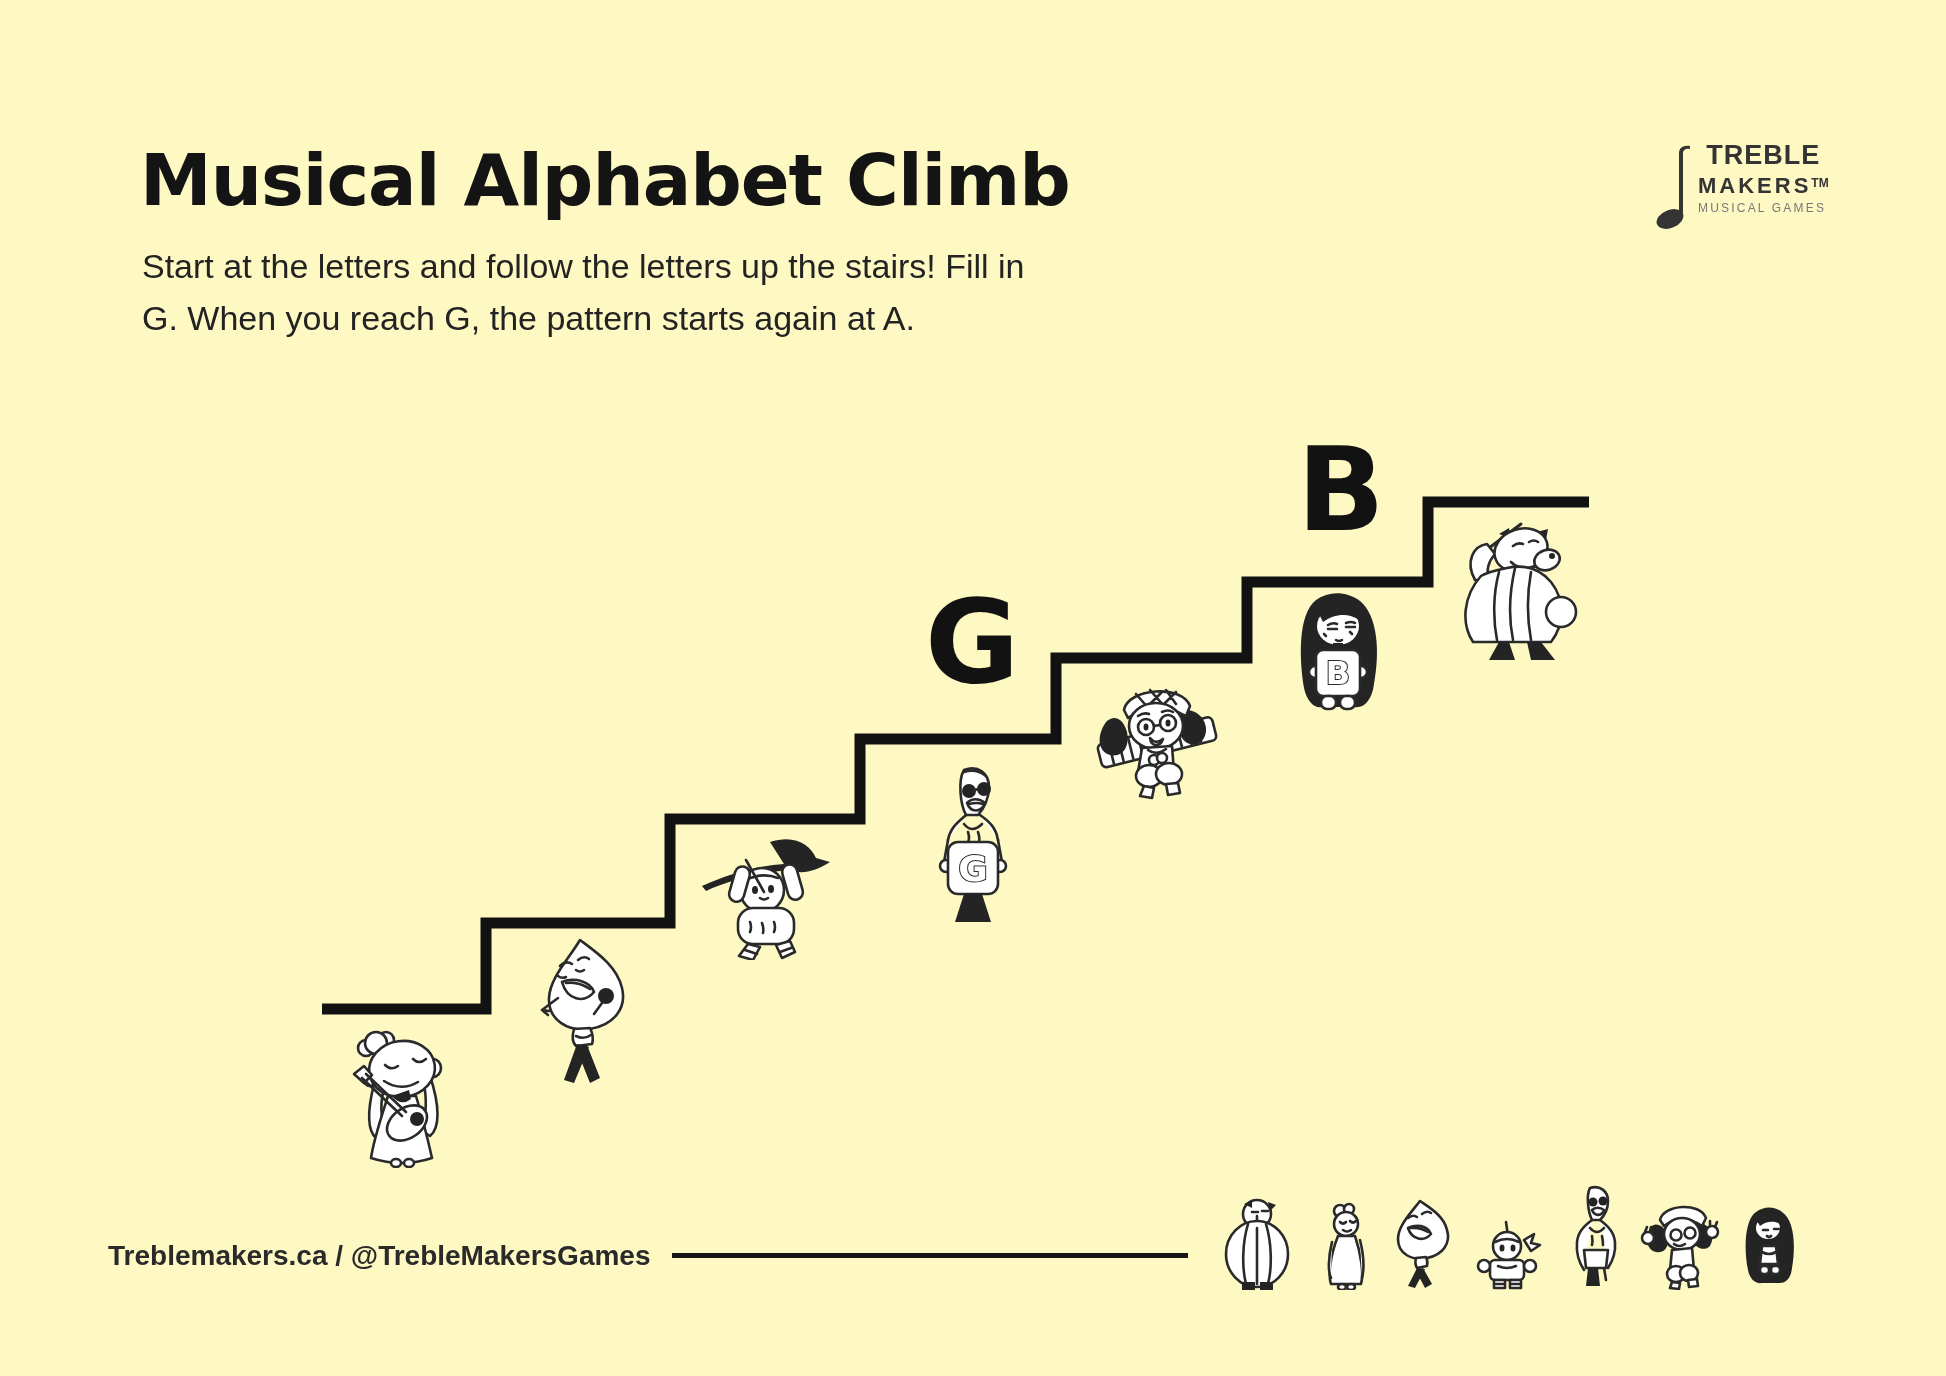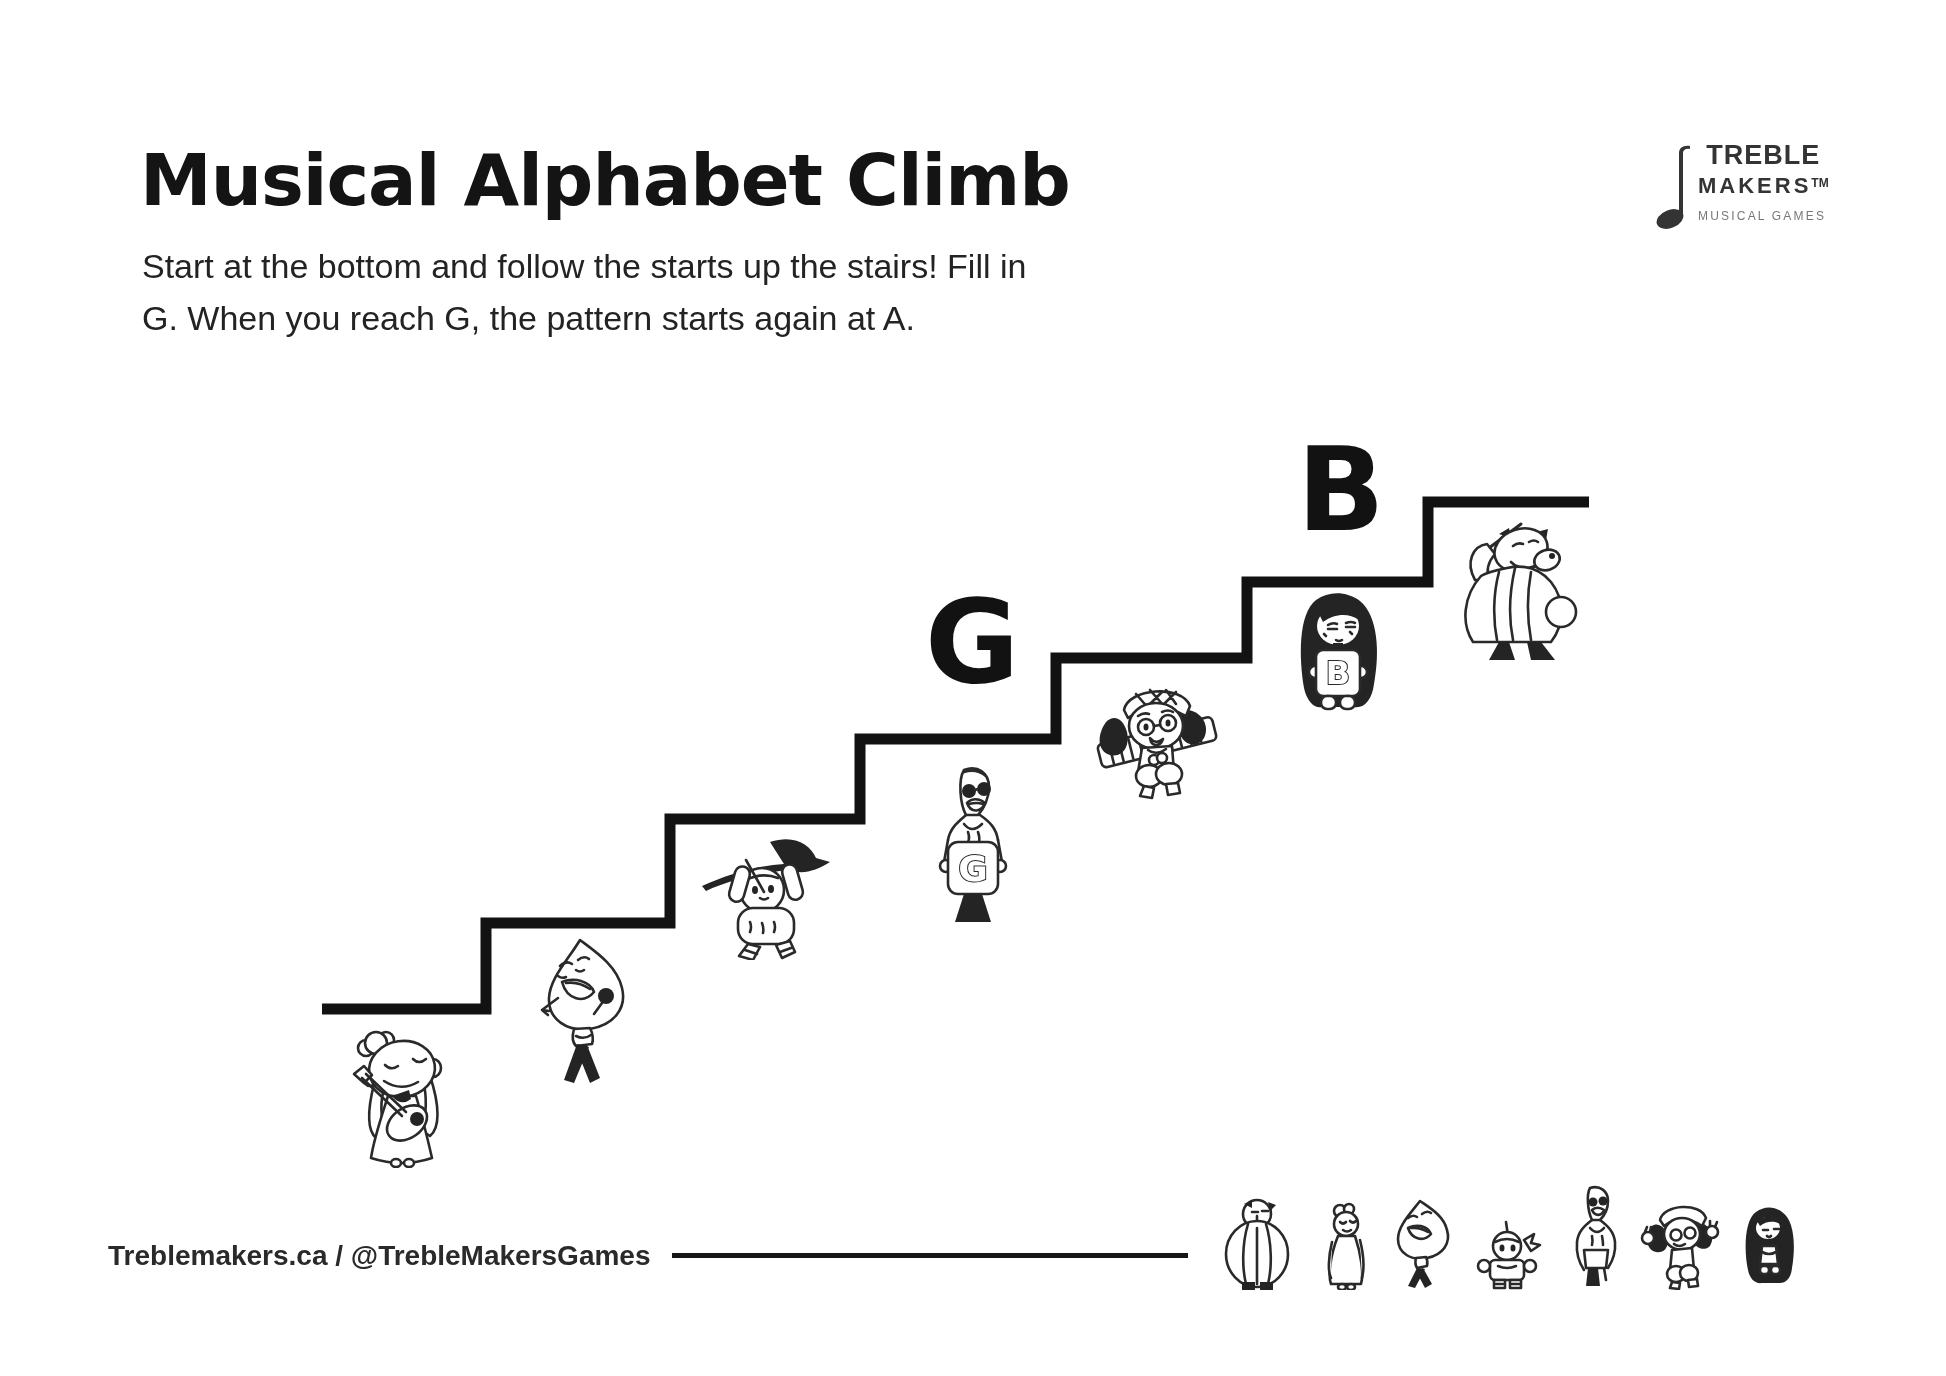--- a/index.html
+++ b/index.html
@@ -1,34 +1,34 @@
 <!DOCTYPE html>
 <html><head>
 <meta charset="utf-8">
 <style>
   html,body{margin:0;padding:0;background:#e8e8e8;}
   .page{
-    position:relative;width:1946px;height:1376px;background:#ffffff;
+    position:relative;width:1946px;height:1376px;background:#fef9c3;
     overflow:hidden;font-family:"Liberation Sans","DejaVu Sans",sans-serif;color:#1d1d1d;
   }
   .abs{position:absolute;}
   .title{
     left:140px;top:138px;font-family:"DejaVu Sans",sans-serif;
     font-size:72px;font-weight:800;letter-spacing:-1px;color:#141414;white-space:nowrap;
   }
   .instr{left:142px;top:240px;font-size:34px;line-height:52px;color:#232323;}
   .instr div{white-space:nowrap;}
   
   .logo{left:1650px;top:138px;width:230px;height:95px;}
   .logo-note{position:absolute;left:0;top:2px;}
   .logo-text{position:absolute;left:48px;top:2px;color:#343434;}
   .logo-l1{font-size:27px;font-weight:700;letter-spacing:1px;line-height:30px;text-align:center;}
   .logo-l2{font-size:22px;font-weight:900;letter-spacing:3px;line-height:26px;}
   .logo-tm{font-size:12px;vertical-align:6px;letter-spacing:0;}
-  .logo-l3{font-size:12px;letter-spacing:2.2px;color:#787878;line-height:18px;margin-top:8px;}
+  .logo-l3{font-size:12px;letter-spacing:2.2px;color:#787878;line-height:18px;}
   
   .step-letter{
     font-family:"DejaVu Sans",sans-serif;font-weight:900;font-size:115px;line-height:1;
     color:#121212;
   }
   .letter-g{left:925px;top:585px;}
   .letter-b{left:1297px;top:433px;}
   
   .footer-text{left:108px;top:1240px;font-size:28px;color:#2a2a2a;white-space:nowrap;font-weight:bold;}
   .footer-line{left:672px;top:1253px;width:516px;height:5px;background:#161616;}
@@ -40,21 +40,21 @@
     fill:#ffffff;stroke:#2a2a2a;stroke-width:2;paint-order:stroke;}
 </style>
 </head>
 <body>
 
 <div class="page">
 
   <div class="abs title">Musical Alphabet Climb</div>
 
   <div class="abs instr">
-    <div>Start at the bottom and follow the starts up the stairs! Fill in</div>
+    <div>Start at the letters and follow the letters up the stairs! Fill in</div>
     <div>G. When you reach G, the pattern starts again at A.</div>
   </div>
 
   <div class="abs logo">
     <svg class="logo-note" width="46" height="92" viewBox="0 0 46 92">
       <path d="M40,6 C33,5 29,8 29,13 L29,74 C29,76 31,77 33,76 L33,13 C33,10 36,8 40,9 Z" fill="#343434"></path>
       <ellipse cx="20" cy="79" rx="14" ry="9" fill="#343434" transform="rotate(-22 20 79)"></ellipse>
     </svg>
     <div class="logo-text">
       <div class="logo-l1">TREBLE</div>

